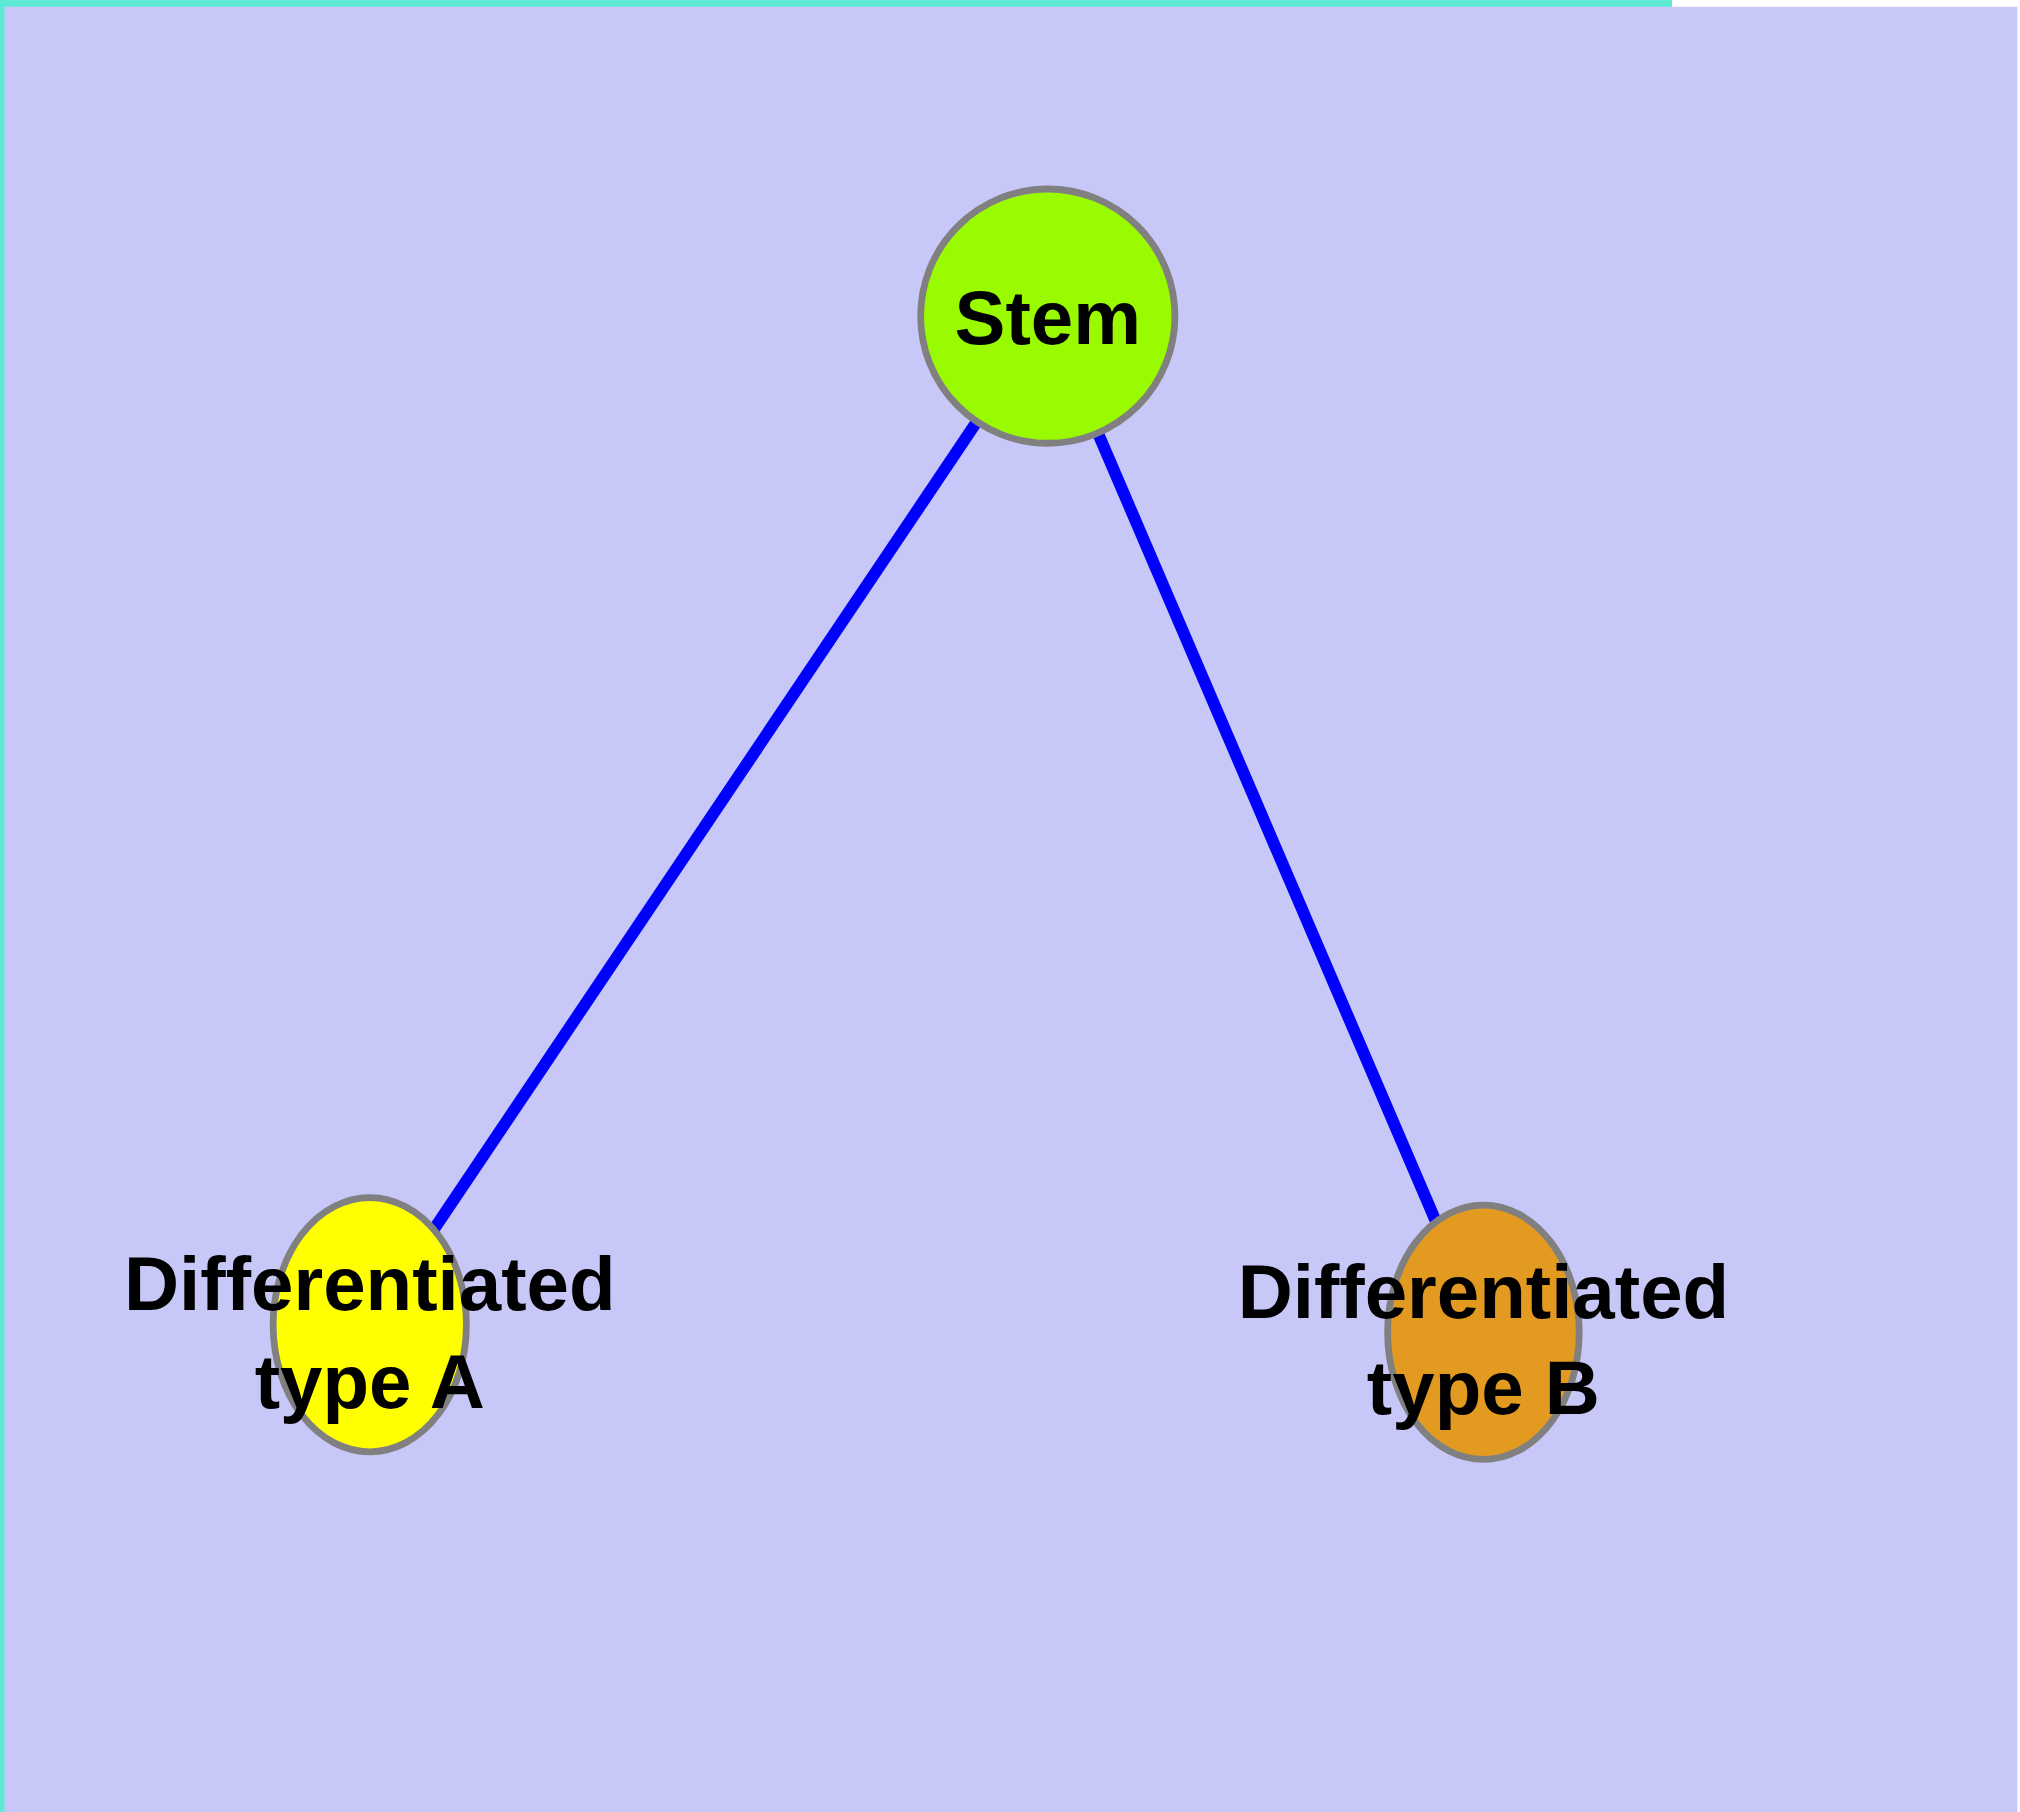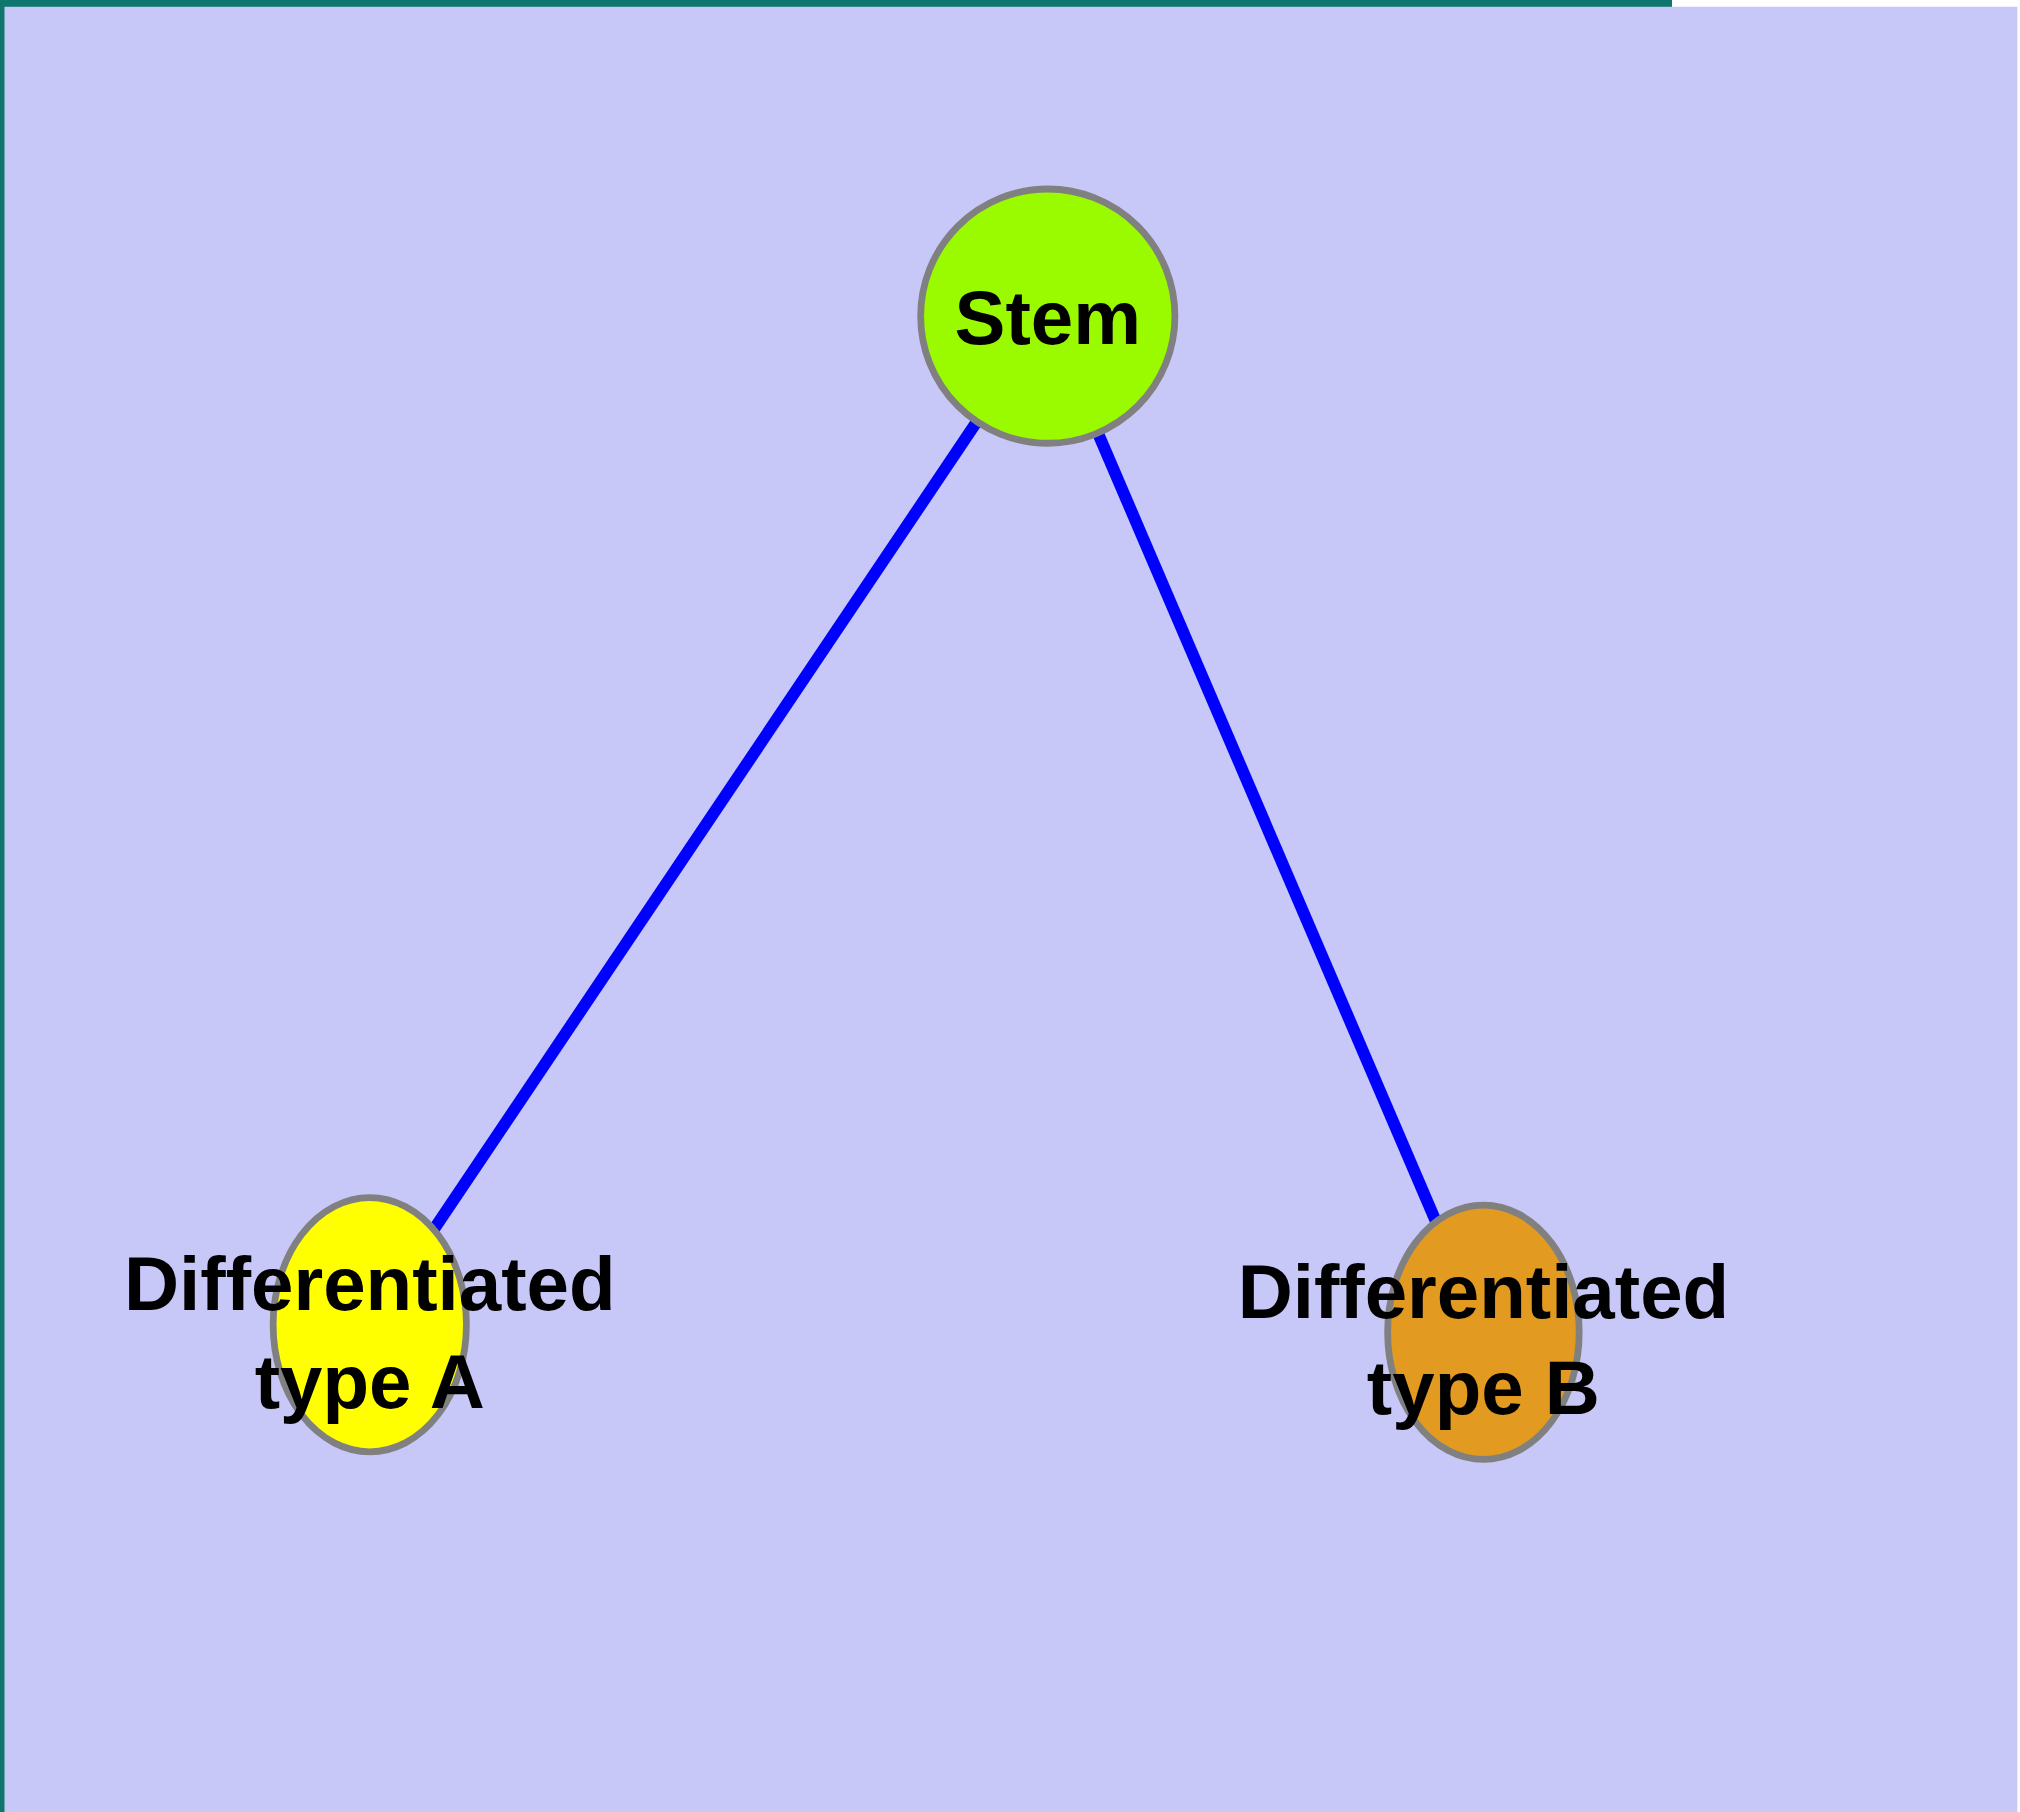--- a/index.html
+++ b/index.html
@@ -8,21 +8,21 @@
     background: #ffffff;
     width: 2021px;
     height: 1812px;
     overflow: hidden;
     font-family: "Liberation Sans", sans-serif;
   }
   .stage {
     position: relative;
     width: 1672px;
     height: 1812px;
-    background: #0f766e;
+    background: #5eead4;
   }
   svg.graph {
     display: block;
     width: 2021px;
     height: 1812px;
   }
   .edge {
     stroke-width: 14px;
     stroke-linecap: butt;
     fill: none;

